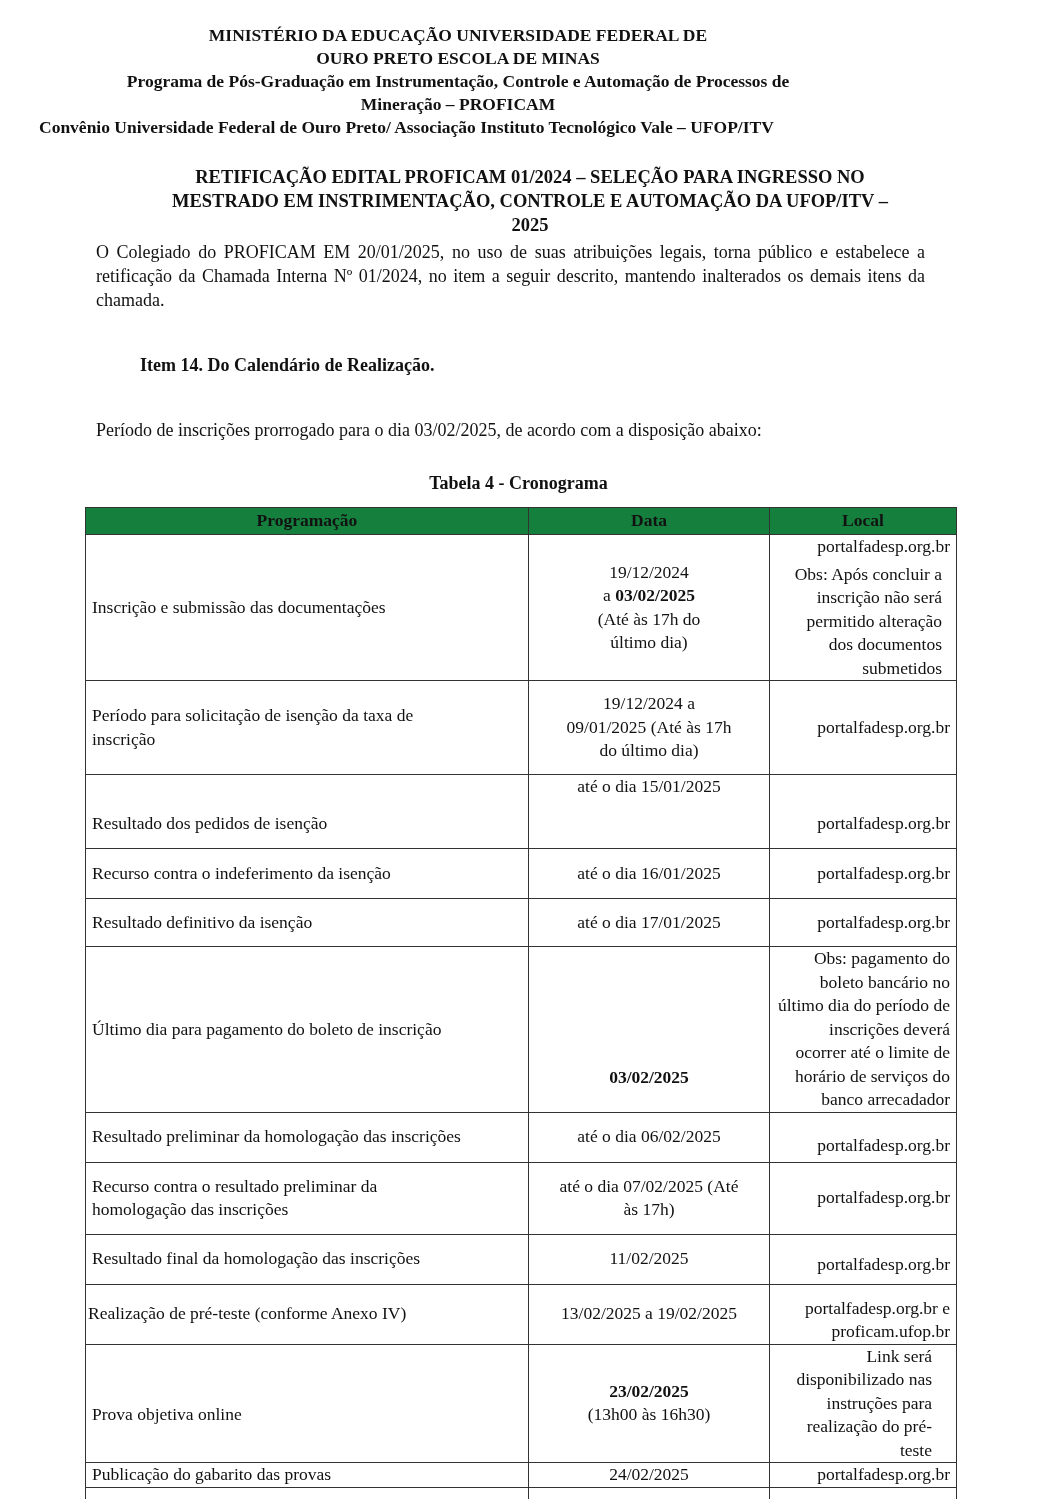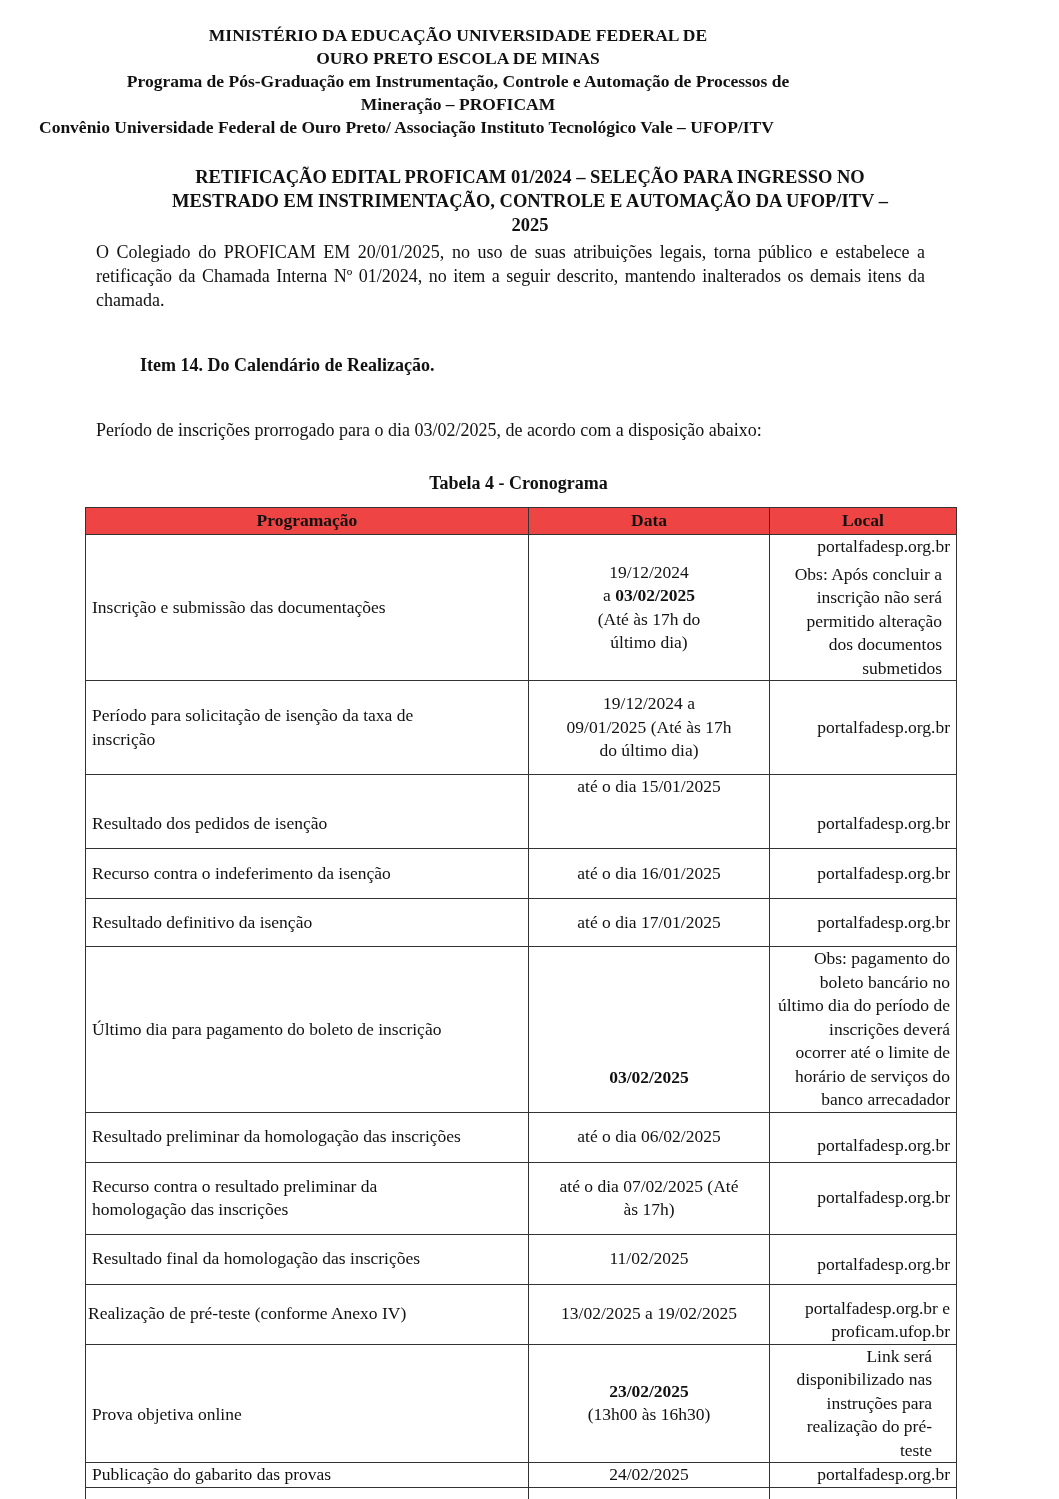--- a/index.html
+++ b/index.html
@@ -12,21 +12,21 @@
   .title { position: absolute; top: 165px; left: 100px; width: 860px; text-align: center; font-weight: bold; font-size: 18.5px; line-height: 24px; }
   .intro { position: absolute; top: 240px; left: 96px; width: 829px; text-align: justify; font-size: 18px; line-height: 24px; }
   .item-heading { position: absolute; top: 355px; left: 96px; font-weight: bold; font-size: 18px; margin-left: 44px; }
   .period-text { position: absolute; top: 420px; left: 96px; font-size: 18px; }
   .table-caption { position: absolute; top: 473px; left: 0; width: 1037px; text-align: center; font-weight: bold; font-size: 18px; }
   table.crono {
     position: absolute; top: 507px; left: 85px; width: 872px;
     border-collapse: collapse; font-size: 17.5px; line-height: 23.5px;
   }
   table.crono th, table.crono td { border: 1.3px solid #333; padding: 0 6px; vertical-align: middle; }
-  table.crono th { background: #ef4444; font-weight: bold; text-align: center; height: 26px; }
+  table.crono th { background: #15803d; font-weight: bold; text-align: center; height: 26px; }
   table.crono td.prog { width: 346px; text-align: left; }
   table.crono td.data { width: 160px; text-align: center; }
   table.crono td.local { text-align: right; }
   .b { font-weight: bold; }
   .spacer { display: block; height: 4px; }
 </style>
 </head>
 <body>
 
 <div class="header">

